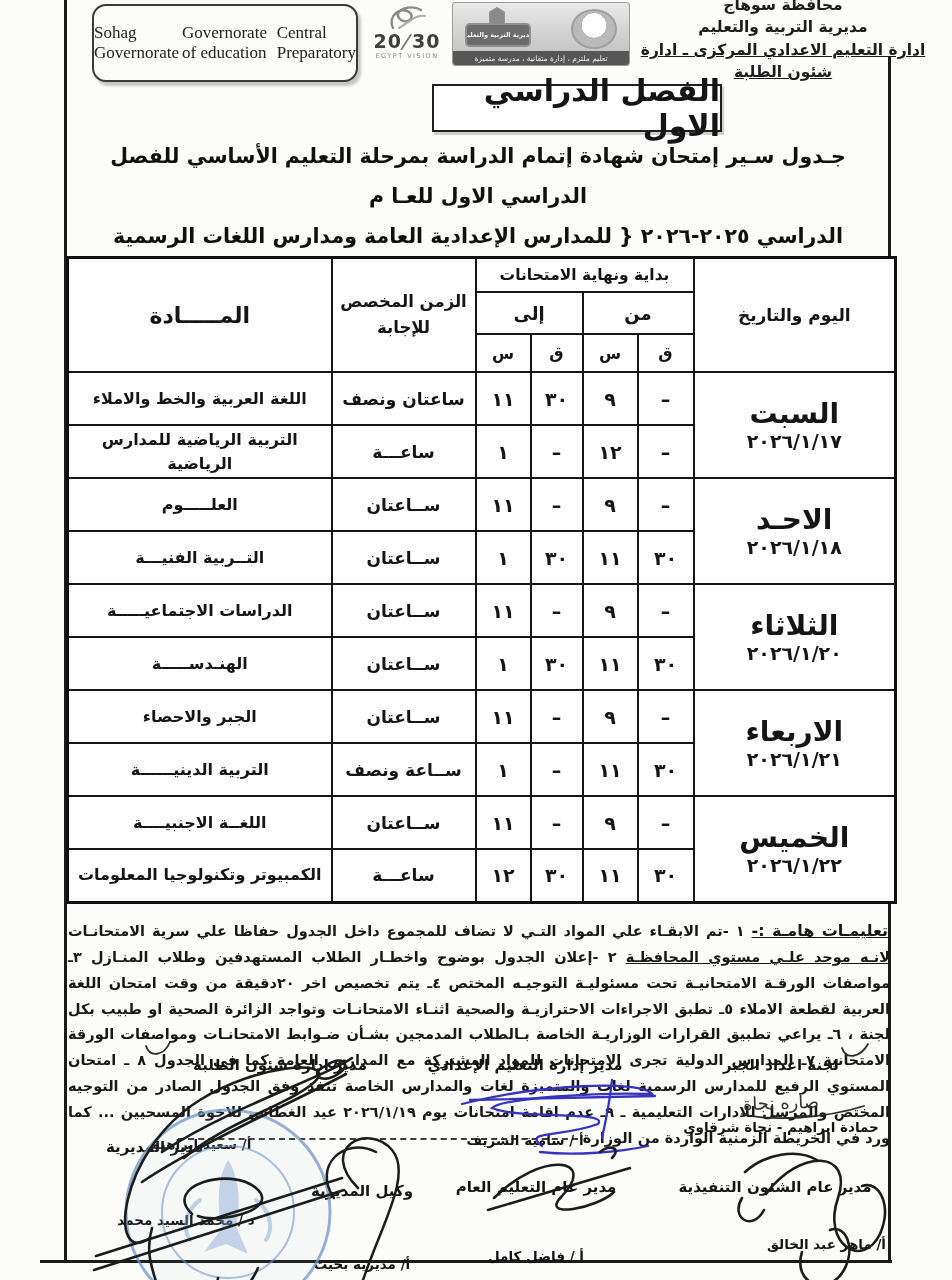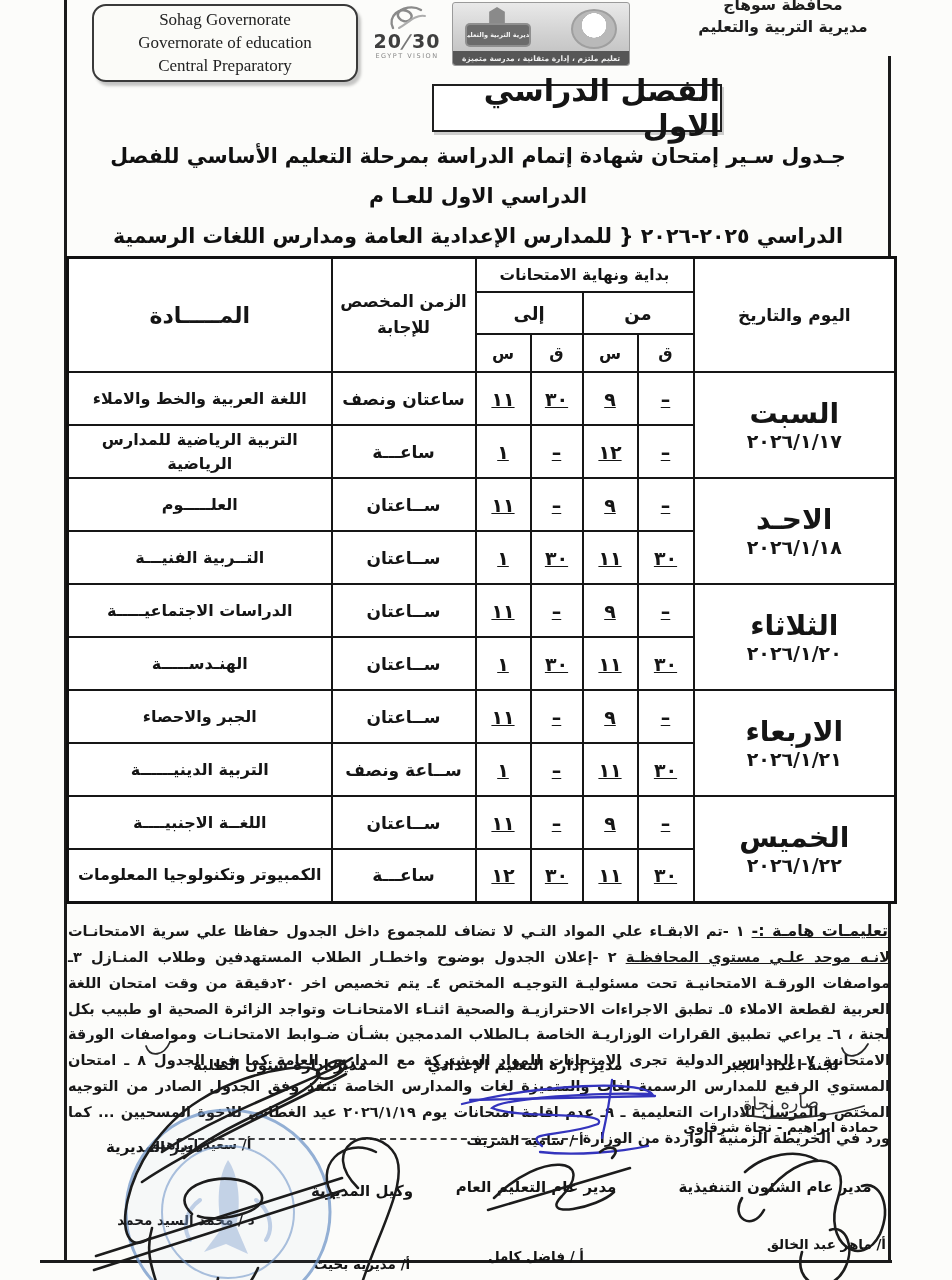--- a/index.html
+++ b/index.html
@@ -10,21 +10,21 @@
   }
   
   .frame-left{position:absolute;left:64px;top:0;width:3px;height:1262px;background:#1b1b1b;}
   .frame-right{position:absolute;left:888px;top:56px;width:3px;height:1206px;background:#1b1b1b;}
   .frame-bottom{position:absolute;left:40px;top:1260px;width:852px;height:3px;background:#1b1b1b;}
   
   .en-box{
     position:absolute;left:92px;top:4px;width:262px;height:74px;
     border:2.5px solid #3a3a3a;border-radius:14px;background:#fbfbf8;
     box-shadow:3px 4px 3px rgba(0,0,0,.22);
-    display:flex;flex-direction:column;justify-content:center;align-items:center;gap:3px;
+    display:flex;flex-direction:row;justify-content:center;align-items:center;gap:3px;
     font-family:"Liberation Serif",serif;font-size:17px;color:#222;
   }
   .vision{position:absolute;left:366px;top:4px;width:82px;text-align:center;color:#4c4c4c;}
   .vision .ribbon{display:block;margin:0 auto;}
   .vision .nums{font-weight:bold;font-size:19px;letter-spacing:1px;color:#3f3f3f;}
   .vision .slash{display:inline-block;transform:skewX(-18deg);margin:0 1px;color:#777;}
   .vision .cap{font-size:6.5px;letter-spacing:1.5px;color:#888;}
   .banner{
     position:absolute;left:452px;top:2px;width:176px;height:62px;
     background:linear-gradient(180deg,#e9e9e9 0%,#cfcfcf 55%,#bdbdbd 100%);
@@ -40,21 +40,21 @@
     position:absolute;left:30px;top:4px;width:28px;height:16px;background:#8a8a8a;
     clip-path:polygon(50% 0,78% 30%,78% 100%,22% 100%,22% 30%);
   }
   .banner .badge-r{
     position:absolute;right:12px;top:6px;width:42px;height:36px;border-radius:50%;
     background:radial-gradient(circle at 50% 40%,#fff 0 40%,#b9b9b9 41% 100%);
     border:2px solid #9f9f9f;
   }
   .banner .motto{
     position:absolute;left:0;bottom:0;width:100%;height:14px;background:#565656;
-    color:#f0f0f0;font-size:7.5px;font-weight:bold;direction:rtl;
+    color:#f0f0f0;font-size:7.5px;font-weight:normal;direction:rtl;
     display:flex;align-items:center;justify-content:center;white-space:nowrap;
     border-radius:0 0 3px 3px;
   }
   .ar-head{
     position:absolute;left:618px;top:-6px;width:330px;direction:rtl;text-align:center;
     font-weight:bold;font-size:15.5px;line-height:1.45;color:#1d1d1d;
   }
   .ar-head .u{text-decoration:underline;}
   
   .term-box{
@@ -79,21 +79,21 @@
   table.sched{border:3px solid #111;}
   th.h-day{font-size:17px;}
   th.h-span{font-size:15.5px;height:32px;}
   th.h-fromto{font-size:18px;height:40px;}
   th.h-sq{font-size:16px;height:36px;}
   th.h-dur{font-size:16.5px;line-height:1.6;}
   th.h-subj{font-size:22px;letter-spacing:1px;}
   td.daycell{padding:2px;}
   .dayname{font-size:28px;font-weight:bold;line-height:1.15;}
   .daydate{font-size:19px;font-weight:bold;letter-spacing:2px;direction:ltr;}
-  td.num{font-size:19px;text-decoration:underline;}
+  td.num{font-size:19px;}
   td.dur{font-size:17px;}
   td.subj{font-size:16px;line-height:1.5;}
   tr.sub{height:53px;}
   
   .notes{
     position:absolute;left:68px;top:902px;width:822px;direction:rtl;text-align:justify;
     font-size:14.5px;font-weight:bold;line-height:1.78;color:#181818;
   }
   .notes .lbl{font-size:16px;text-decoration:underline;}
   .notes .u{text-decoration:underline;}
@@ -138,20 +138,21 @@
   <div class="banner">
     <div class="dome"></div>
     <div class="badge-l">مديرية التربية والتعليم</div>
     <div class="badge-r"></div>
     <div class="motto">تعليم ملتزم ، إدارة متقانية ، مدرسة متميزة</div>
   </div>
 
   <div class="ar-head">
     <div>محافظة سوهاج</div>
     <div>مديرية التربية والتعليم</div>
+    <div class="u">ادارة التعليم الاعدادي المركزى ـ ادارة شئون الطلبة</div>
   </div>
 
   <div class="term-box">الفصل الدراسي الاول</div>
 
   <div class="doc-title">
     <div>جـدول سـير إمتحان شهادة إتمام الدراسة بمرحلة التعليم الأساسي  للفصل الدراسي الاول   للعـا م</div>
     <div>الدراسي  ٢٠٢٥-٢٠٢٦ { للمدارس الإعدادية العامة ومدارس اللغات الرسمية  والمدارس الخاصة  والمدارس</div>
     <div>الرياضية  والمدارس الدولية في المواد المشتركة مع المدارس العامة  }</div>
   </div>
 

